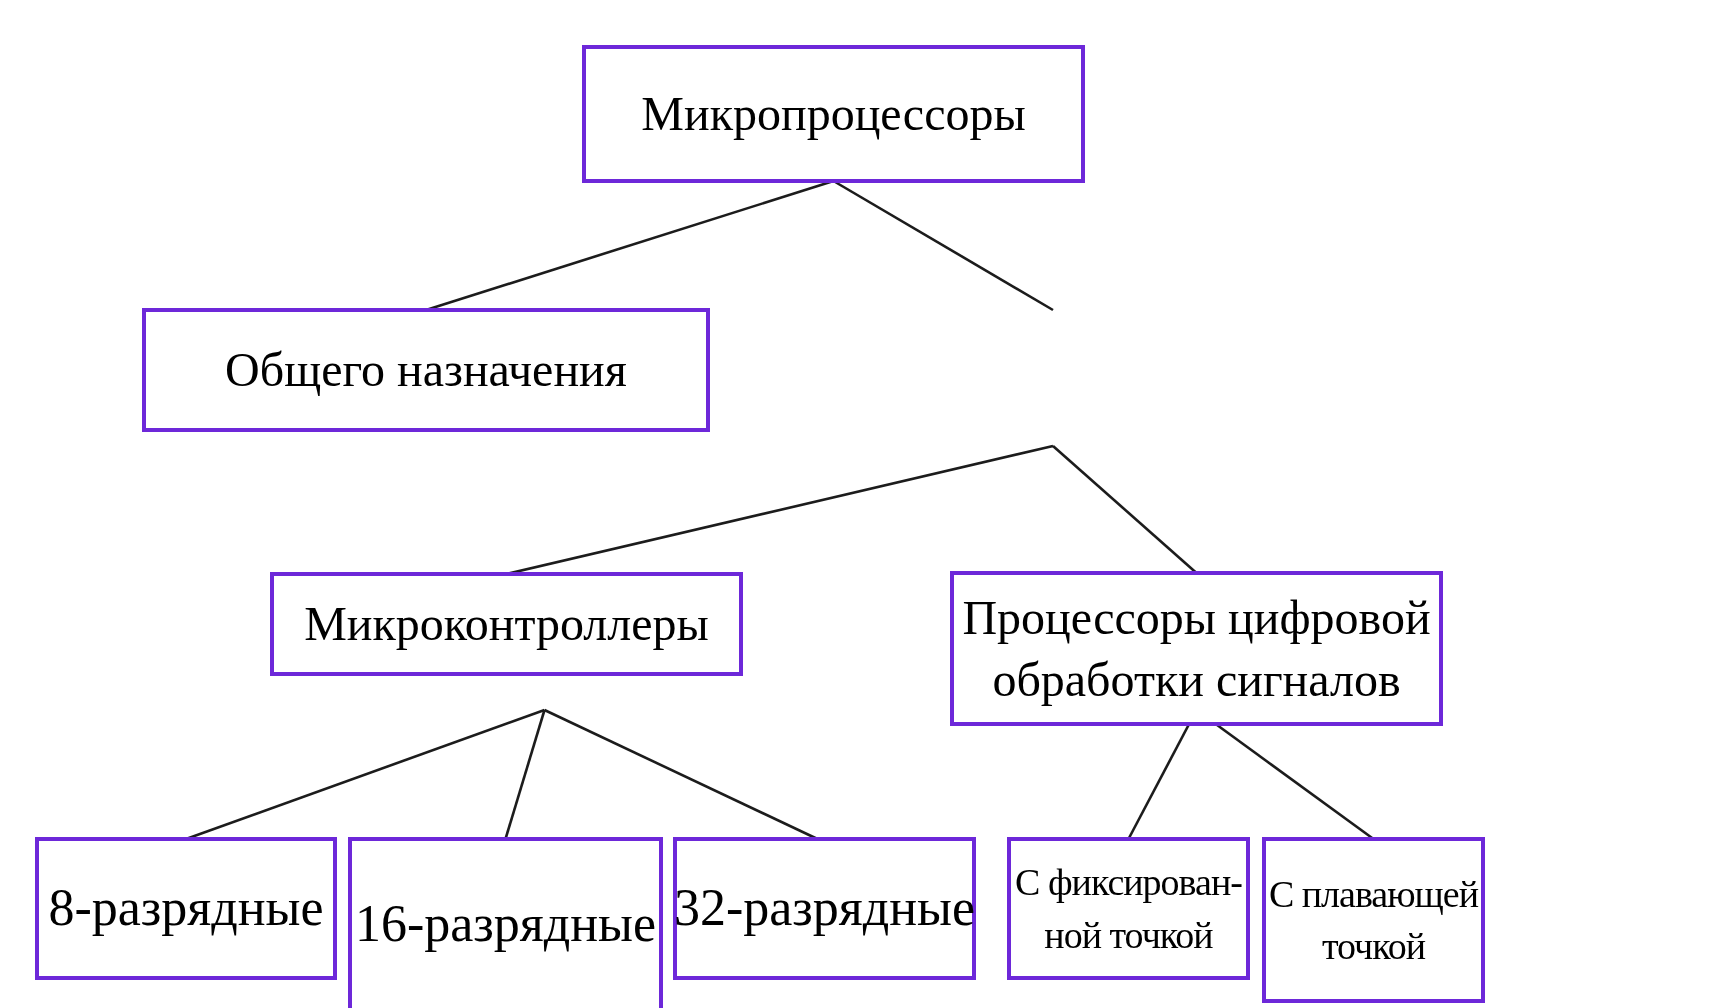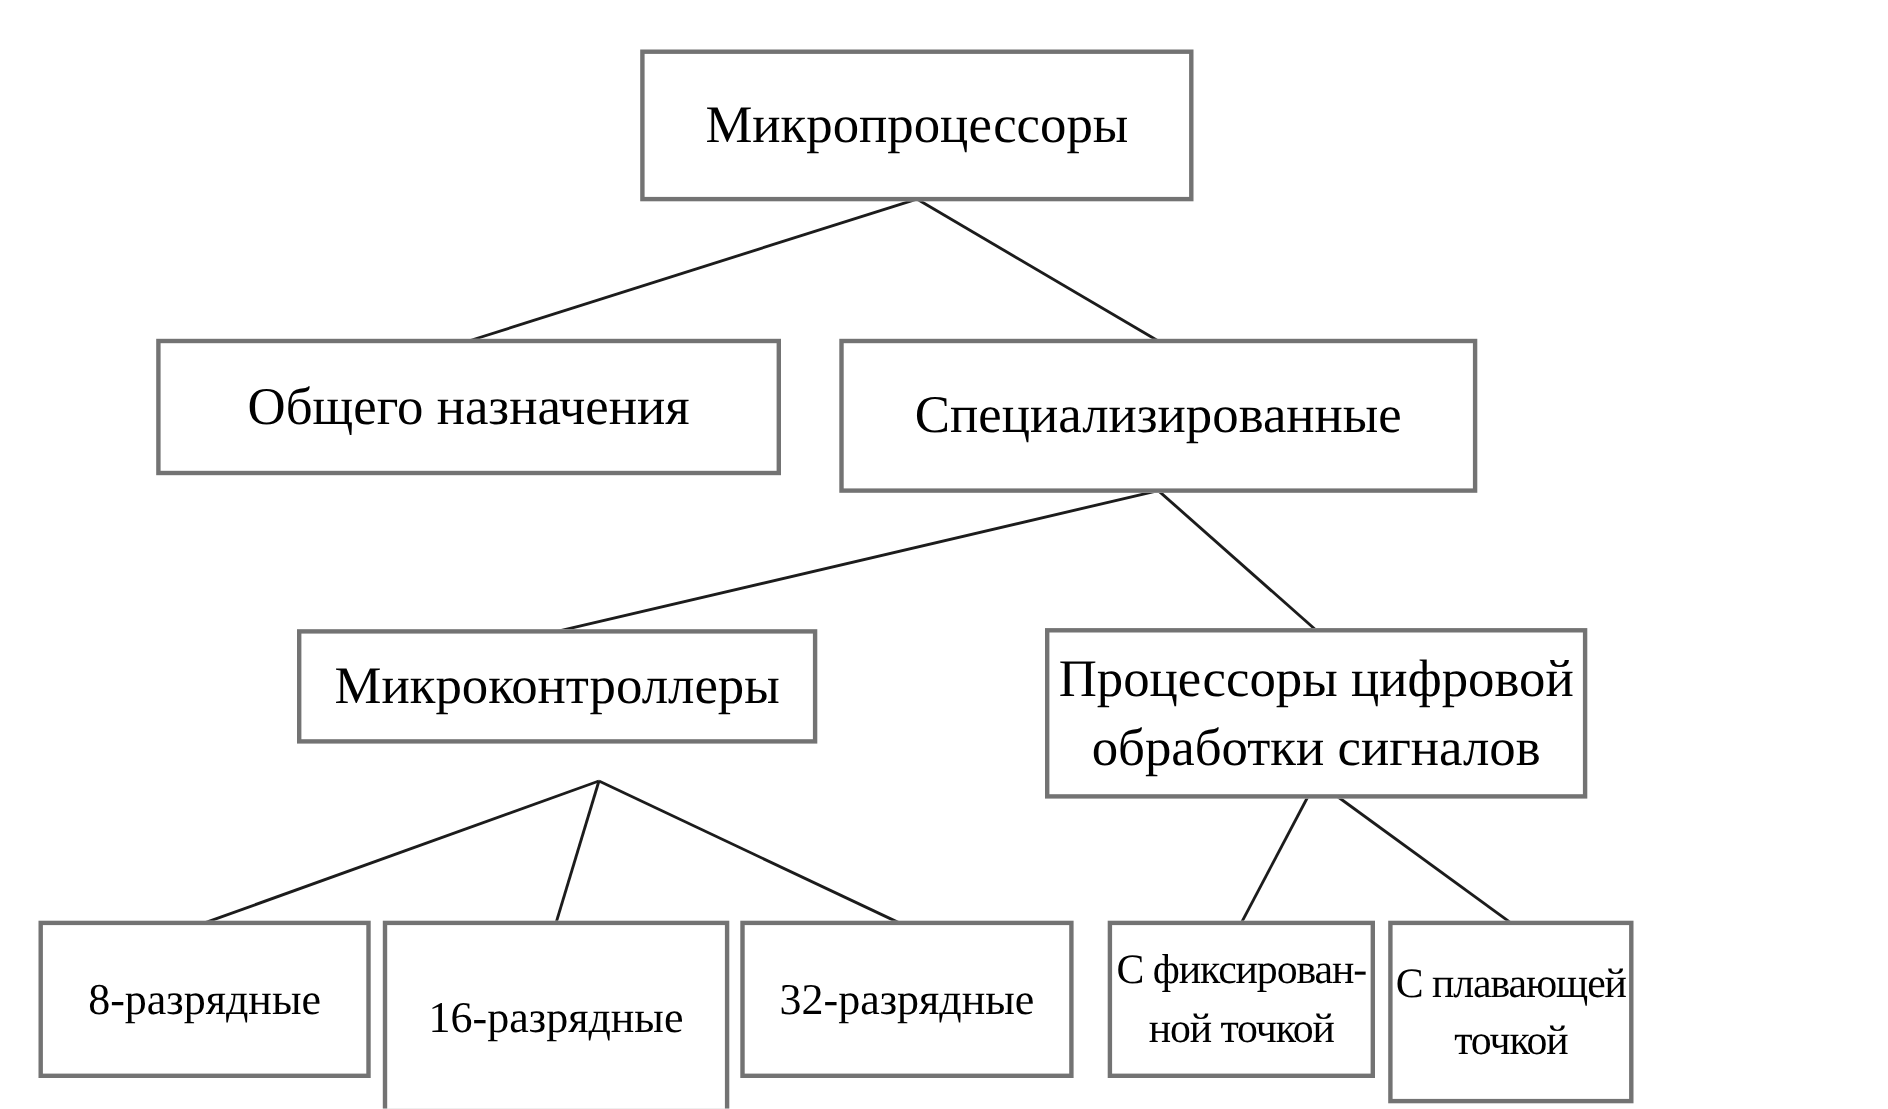--- a/index.html
+++ b/index.html
@@ -19,33 +19,33 @@
     position: absolute;
     left: 0;
     top: 0;
     width: 1716px;
     height: 1008px;
     pointer-events: none;
   }
   .node {
     position: absolute;
     box-sizing: border-box;
-    border: 4px solid #737373;
+    border: 4px solid #6d28d9;
     background: #ffffff;
     display: flex;
     align-items: center;
     justify-content: center;
     text-align: center;
     white-space: pre;           
     color: #000000;
     line-height: 1.28;
     z-index: 2;
   }
   .fs-lg { font-size: 48px; }
-  .fs-md { font-size: 40px; }
+  .fs-md { font-size: 52px; }
   .fs-sm { font-size: 38px; letter-spacing: -1px; line-height: 1.38; }
 </style>
 </head>
 <body>
 
 <div class="canvas">
 
   <svg class="edges" id="edges-svg" width="1716" height="1008" viewBox="0 0 1716 1008" xmlns="http://www.w3.org/2000/svg">
       <line x1="833.5" y1="181" x2="426" y2="310" stroke="#1c1c1c" stroke-width="2.6"></line>
       <line x1="833.5" y1="181" x2="1053" y2="310" stroke="#1c1c1c" stroke-width="2.6"></line>
@@ -55,21 +55,20 @@
       <line x1="544.5" y1="710" x2="505.5" y2="839" stroke="#1c1c1c" stroke-width="2.6"></line>
       <line x1="544.5" y1="710" x2="817.5" y2="839" stroke="#1c1c1c" stroke-width="2.6"></line>
       <line x1="1196.5" y1="710" x2="1128.5" y2="839" stroke="#1c1c1c" stroke-width="2.6"></line>
       <line x1="1196.5" y1="710" x2="1373.5" y2="839" stroke="#1c1c1c" stroke-width="2.6"></line>
     </svg>
 
   <div class="node fs-lg" style="left:582px;  top:45px;  width:503px; height:138px">Микропроцессоры</div>
 
   <div class="node fs-lg" style="left:142px;  top:308px; width:568px; height:124px">Общего назначения</div>
 
-  <div class="node fs-lg" style="left:763px;  top:308px; width:580px; height:140px">Специализированные</div>
 
   <div class="node fs-lg" style="left:270px;  top:572px; width:473px; height:104px">Микроконтроллеры</div>
 
   <div class="node fs-lg" style="left:950px;  top:571px; width:493px; height:155px">Процессоры цифровой
 обработки сигналов</div>
 
   <div class="node fs-md" style="left:35px;   top:837px; width:302px; height:143px">8-разрядные</div>
 
   <div class="node fs-md" style="left:348px;  top:837px; width:315px; height:175px">16-разрядные</div>
 

